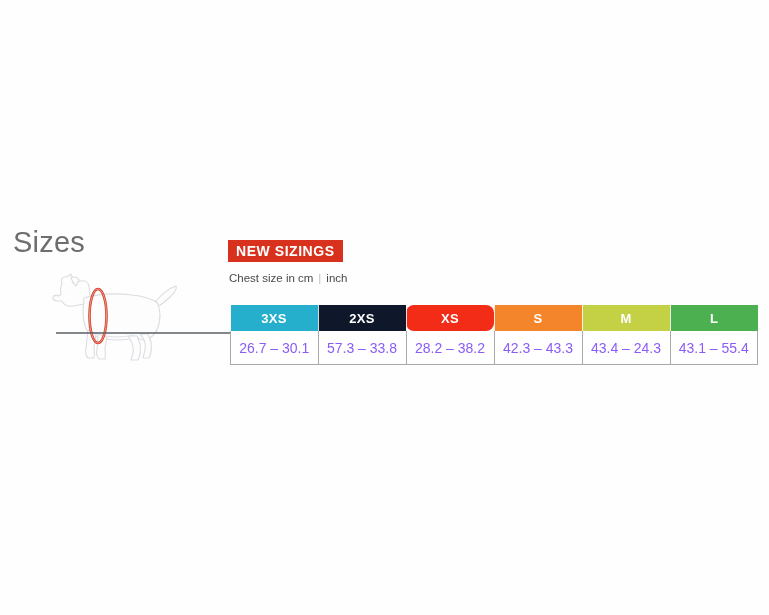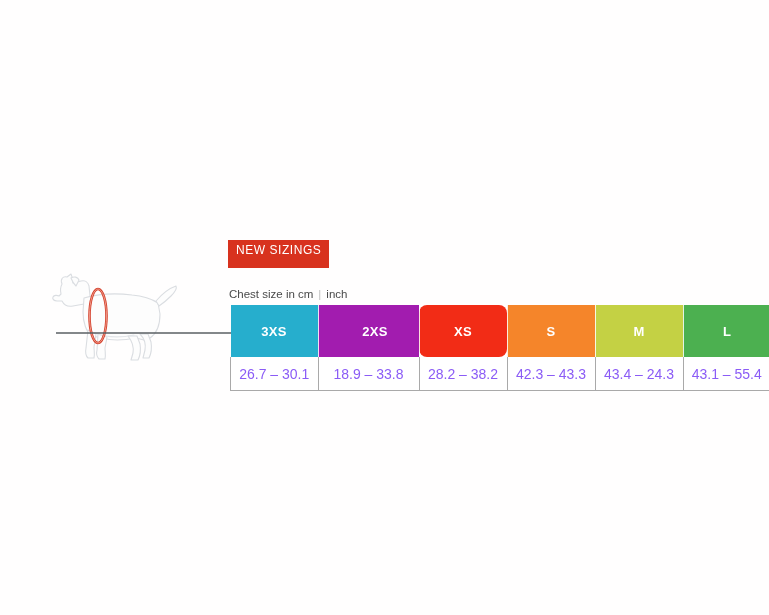--- a/index.html
+++ b/index.html
@@ -43,37 +43,36 @@
   }
   .dog-figure svg { display: block; }
 
   
   .badge {
     position: absolute;
     left: 228px;
     top: 240px;
     background: #d8321e;
     color: #ffffff;
-    font-size: 12px;
-    font-weight: 400;
+    font-size: 14px;
+    font-weight: 700;
     letter-spacing: 0.55px;
-    padding: 4px 8px 12px 8px;
+    padding: 4px 8px 4px 8px;
     line-height: 1;
     white-space: nowrap;
   }
 
   .caption {
     position: absolute;
     left: 229px;
     top: 273px;
     font-size: 11.5px;
     color: #4a4a4a;
     line-height: 1;
     white-space: nowrap;
-    margin-top: 16px;
   }
   .caption .sep {
     color: #c0c0c0;
     padding: 0 5px;
   }
 
   .size-table {
     position: absolute;
     left: 230px;
     top: 305px;
@@ -82,21 +81,21 @@
     table-layout: fixed;
   }
   .size-table th,
   .size-table td {
     width: 87px;
     padding: 0;
     text-align: center;
     vertical-align: middle;
   }
   .size-table th {
-    height: 52px;
+    height: 26px;
     color: #ffffff;
     font-size: 13px;
     font-weight: 700;
     letter-spacing: 0.3px;
     border-right: 1px solid rgba(255,255,255,0.85);
   }
   .size-table th:last-child { border-right: none; }
 
   .size-table td {
     height: 33px;
@@ -109,20 +108,21 @@
     border-top: none;
     white-space: nowrap;
   }
   .size-table td:first-child { border-left: 1px solid #a9a9a9; }
 </style>
 </head>
 <body>
 
 <div id="root">
 
+  <div class="heading">Sizes</div>
 
   <div class="dog-figure">
     <svg width="200" height="100" viewBox="0 0 200 100" xmlns="http://www.w3.org/2000/svg">
       <g fill="#fdfdfd" stroke="#dadde1" stroke-width="1.1" stroke-linejoin="round" stroke-linecap="round">
 
         <path d="M22 16 C20 11 23 8 27 9 L31 6 C33 10 33 13 33 15
                  L41 13 C45 12 48 14 49 18
                  L50 28 C50 32 47 35 44 36
                  L33 38 C28 39 24 37 22 33
                  L17 33 C14 33 12 31 13 29 C14 27 17 27 19 28
@@ -169,31 +169,31 @@
   <div class="badge">NEW SIZINGS</div>
 
   <div class="caption">
     <span>Chest size in cm</span><span class="sep">|</span><span>inch</span>
   </div>
 
   <table class="size-table">
     <thead>
       <tr id="header-row">
           <th style="background: rgb(38, 174, 205);">3XS</th>
-          <th style="background: #a21caf; padding-left: 13px;">2XS</th>
+          <th style="background: #0f172a;">2XS</th>
           <th style="background: rgb(242, 44, 22); border-radius: 8px;">XS</th>
           <th style="background: rgb(245, 133, 42);">S</th>
           <th style="background: rgb(196, 209, 68);">M</th>
           <th style="background: rgb(76, 176, 80);">L</th>
         </tr>
     </thead>
     <tbody>
       <tr id="value-row">
           <td>26.7 – 30.1</td>
-          <td>18.9 – 33.8</td>
+          <td>57.3 – 33.8</td>
           <td>28.2 – 38.2</td>
           <td>42.3 – 43.3</td>
           <td>43.4 – 24.3</td>
           <td>43.1 – 55.4</td>
         </tr>
     </tbody>
   </table>
 
 </div>
 

